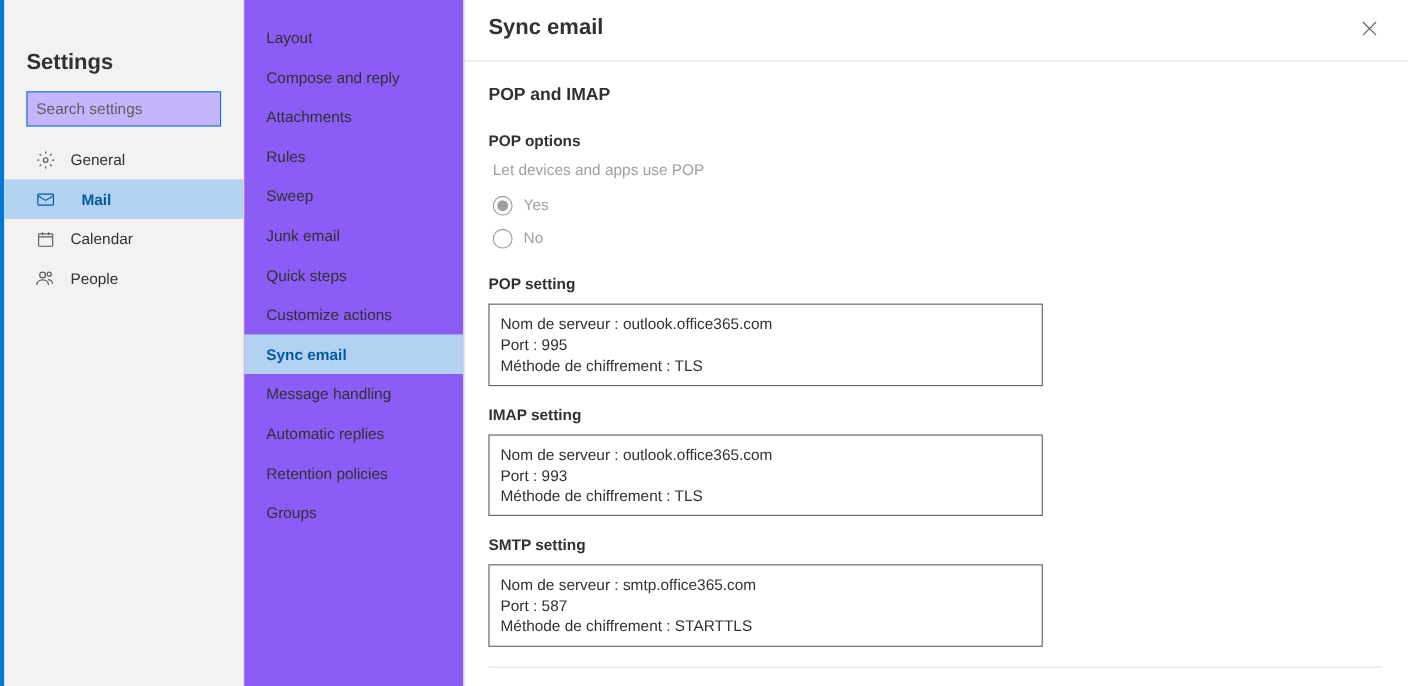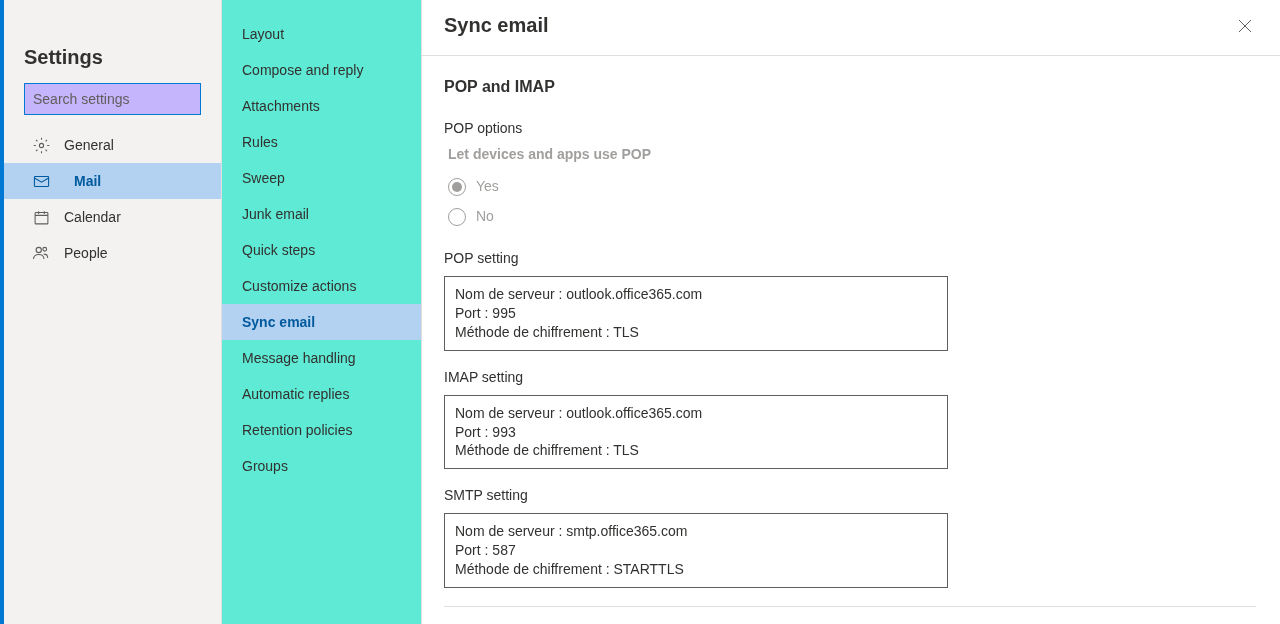--- a/index.html
+++ b/index.html
@@ -70,21 +70,21 @@
     .cat-icon {
       width: 18px;
       height: 18px;
       display: flex;
       align-items: center;
       justify-content: center;
       flex-shrink: 0;
     }
     .panel-2 {
       width: 200px;
-      background: #5eead4;
+      background: #8b5cf6;
       border-right: 1px solid #e1dfdd;
       flex-shrink: 0;
       padding-top: 16px;
     }
     .sub-list {
       list-style: none;
     }
     .sub-item {
       display: flex;
       align-items: center;
@@ -130,26 +130,26 @@
     }
     .section-heading {
       font-size: 16px;
       font-weight: 600;
       margin-bottom: 24px;
     }
     .field-block {
       margin-bottom: 18px;
     }
     .field-label {
-      font-weight: 400;
+      font-weight: 700;
       font-size: 14px;
       margin-bottom: 10px;
     }
     .field-sublabel {
-      font-weight: 700;
+      font-weight: 400;
       font-size: 14px;
       color: #a19f9d;
       margin-bottom: 10px;
       padding-left: 4px;
     }
     .radio-row {
       display: flex;
       align-items: flex-start;
       gap: 10px;
       padding: 6px 4px;

